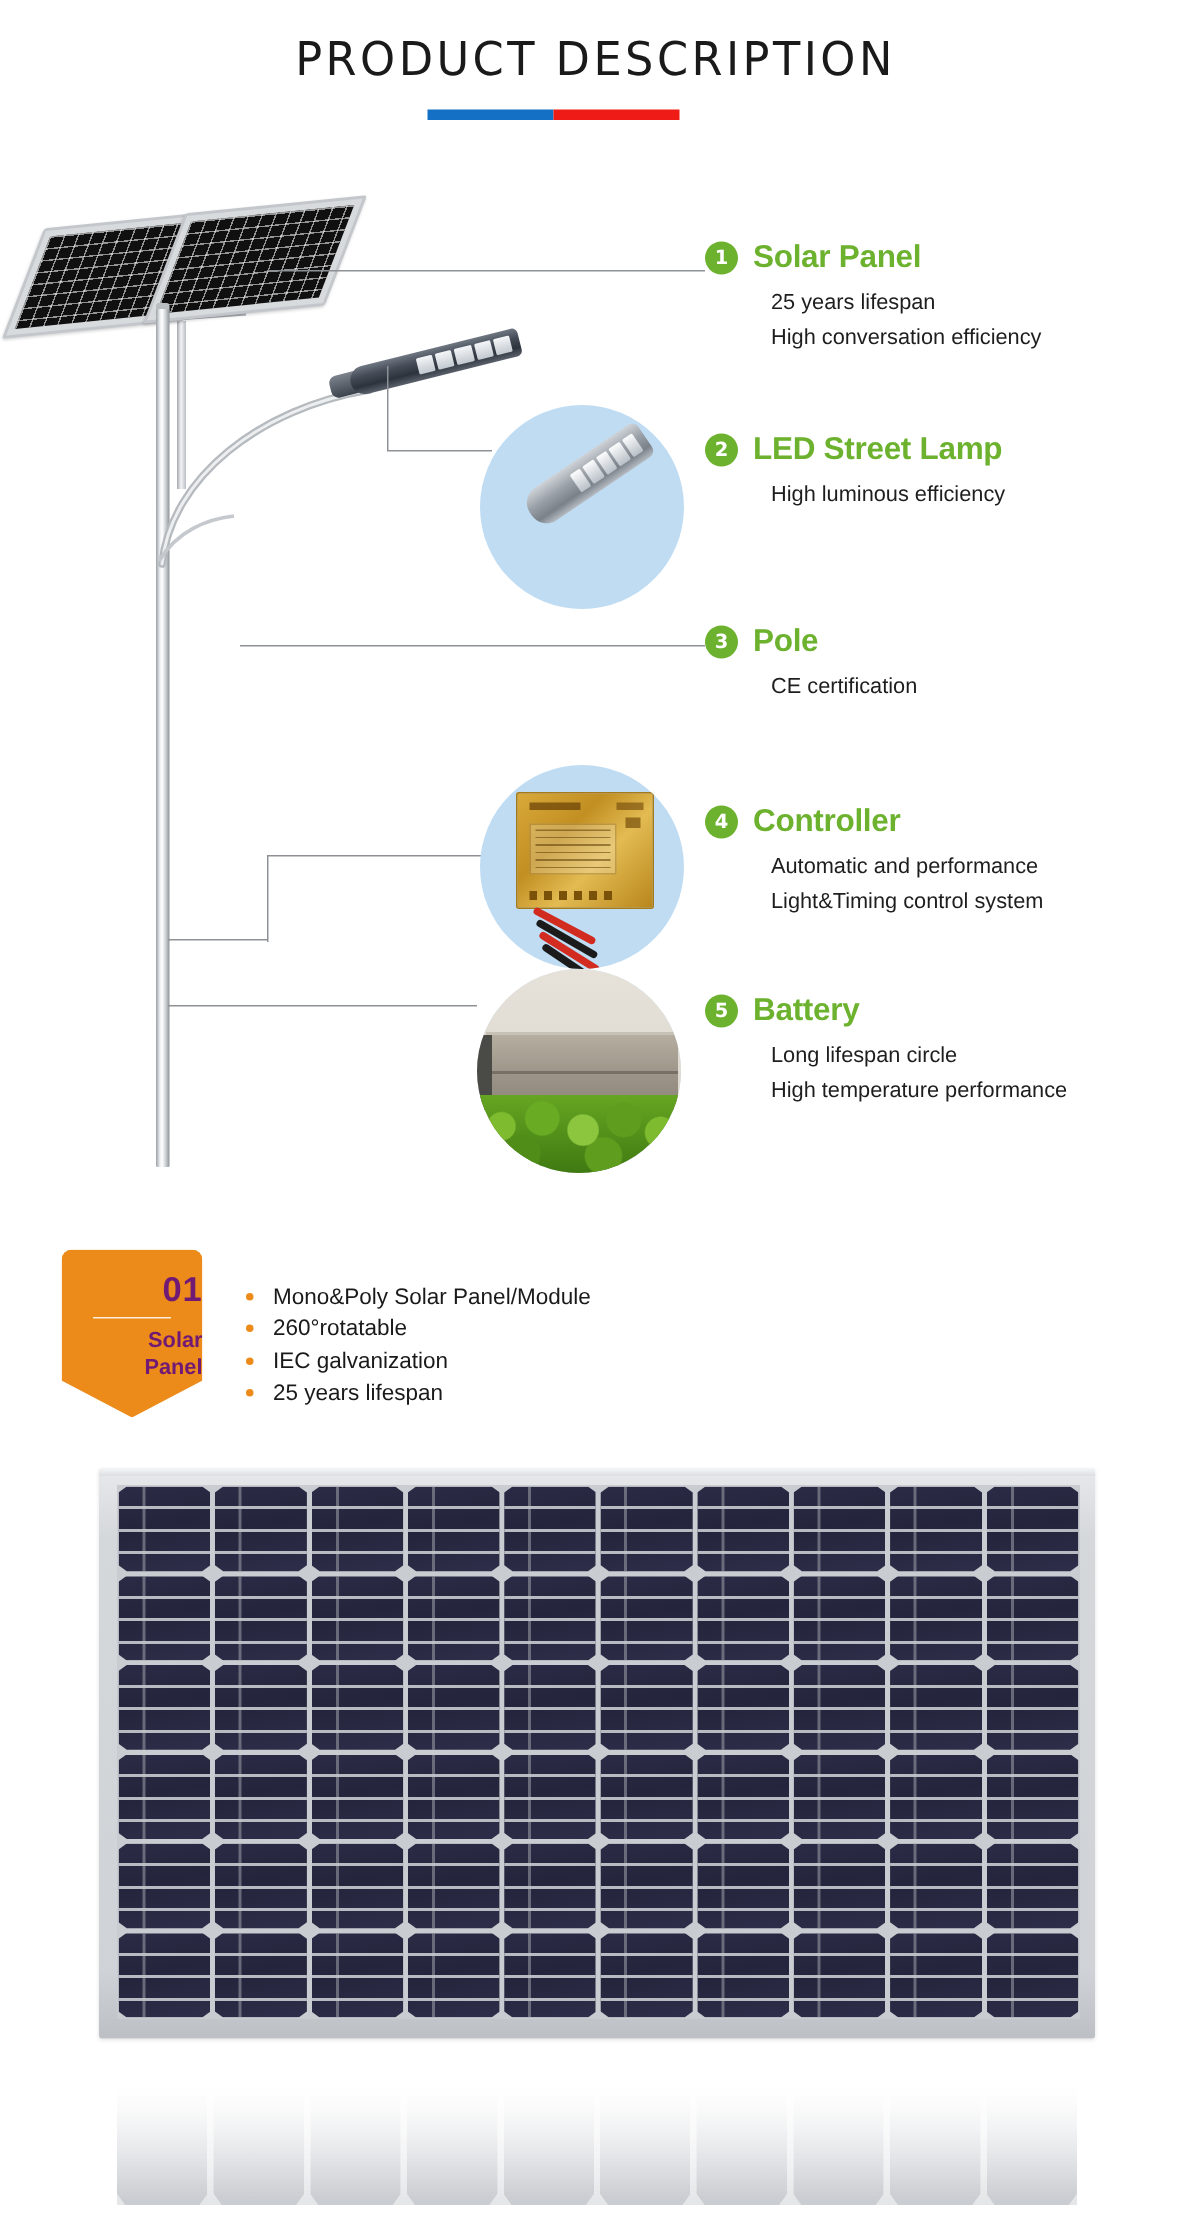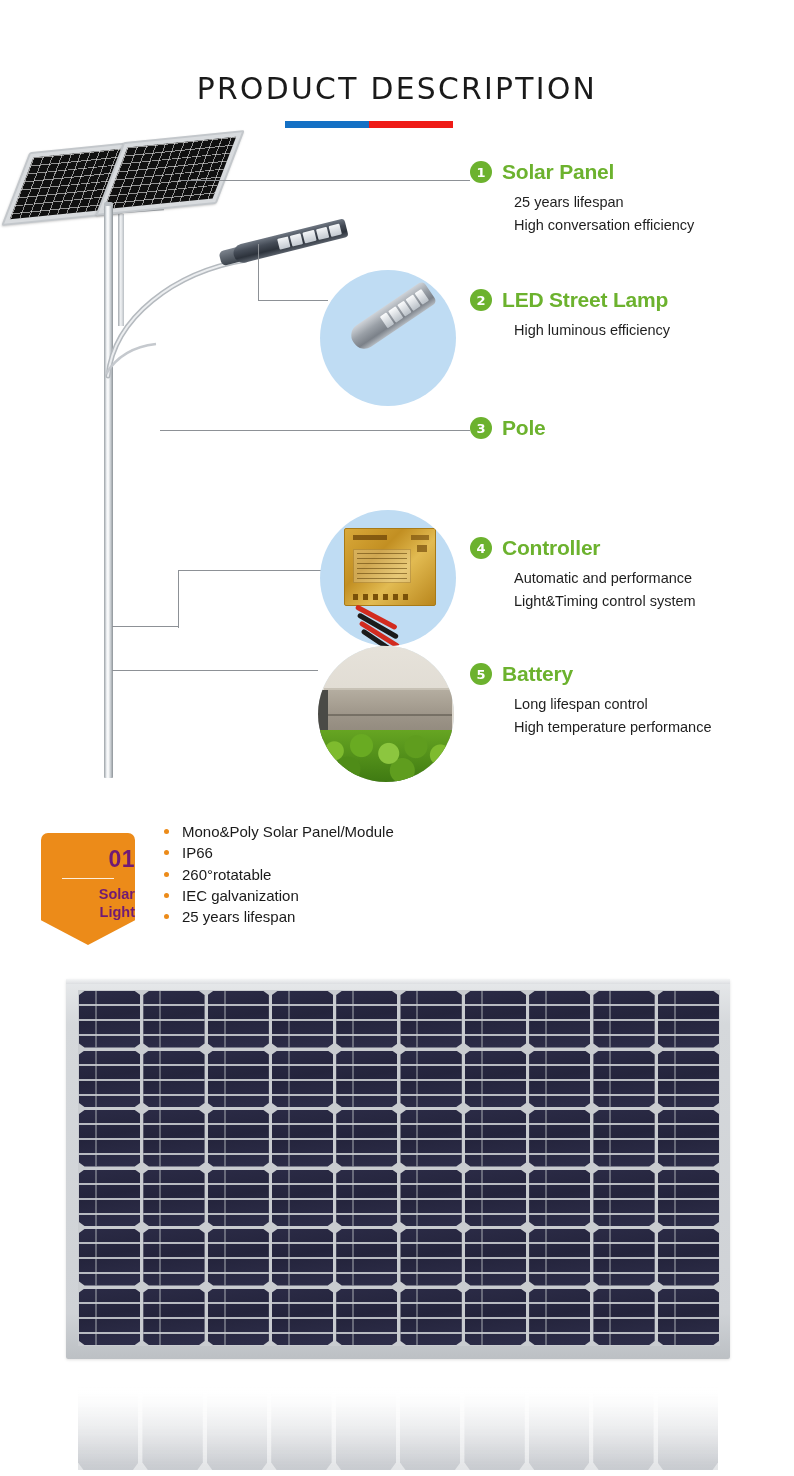--- a/index.html
+++ b/index.html
@@ -11,21 +11,21 @@
   }
   .page {
     position: relative;
     width: 794px;
     height: 1476px;
     background: #ffffff;
     overflow: hidden;
   }
 
   
-  .header { position: absolute; top: 0; left: 0; width: 738px; height: 110px; margin-top: 48px; }
+  .header { position: absolute; top: 0; left: 0; width: 738px; height: 110px; }
   .title {
     position: absolute; top: 22px; left: 0; width: 794px;
     text-align: center;
     font-size: 31px;
     letter-spacing: 2.4px;
     font-weight: 400;
     color: #1a1a1a;
     font-family: "DejaVu Sans", sans-serif;
     transform: scaleX(0.96);
   }
@@ -261,21 +261,21 @@
     letter-spacing: 0.5px;
   }
   .ribbon .sep {
     width: 52px; height: 1px; background: rgba(255,255,255,.85);
     margin: 5px auto 6px;
   }
   .ribbon .nm {
     font-size: 14.5px; font-weight: 700; line-height: 1.25;
   }
 
-  .bullets { position: absolute; left: 160px; top: 821px; width: 400px; }
+  .bullets { position: absolute; left: 160px; top: 854px; width: 400px; }
   .bullets li {
     list-style: none;
     position: relative;
     padding-left: 22px;
     font-size: 15px;
     color: #1a1a1a;
     line-height: 1.42;
   }
   .bullets li::before {
     content: "";
@@ -466,58 +466,58 @@
         <div>High luminous efficiency</div>
       </div>
     </div>
 
     <div class="feature" style="top:256px;">
       <div class="feat-head">
         <span class="badge">3</span>
         <span class="feat-title">Pole</span>
       </div>
       <div class="feat-lines">
+        <div>CE certification</div>
       </div>
     </div>
 
     <div class="feature" style="top:376px;">
       <div class="feat-head">
         <span class="badge">4</span>
         <span class="feat-title">Controller</span>
       </div>
       <div class="feat-lines">
         <div>Automatic and performance</div>
         <div>Light&amp;Timing control system</div>
       </div>
     </div>
 
     <div class="feature" style="top:502px;">
       <div class="feat-head">
         <span class="badge">5</span>
         <span class="feat-title">Battery</span>
       </div>
       <div class="feat-lines">
-        <div>Long lifespan control</div>
+        <div>Long lifespan circle</div>
         <div>High temperature performance</div>
       </div>
     </div>
   </div>
 
   <div class="orange-block">
     <div class="ribbon">
       <div class="num">01</div>
       <div class="sep"></div>
       <div class="nm">Solar</div>
-      <div class="nm">Light</div>
+      <div class="nm">Panel</div>
     </div>
   </div>
 
   <ul class="bullets">
     <li>Mono&amp;Poly Solar Panel/Module</li>
-    <li>IP66</li>
     <li>260°rotatable</li>
     <li>IEC galvanization</li>
     <li>25 years lifespan</li>
   </ul>
 
   <div class="panel-photo">
     <div class="frame">
       <div class="cells-grid" id="cells-grid">
           <div class="cell"></div>
           <div class="cell"></div>

